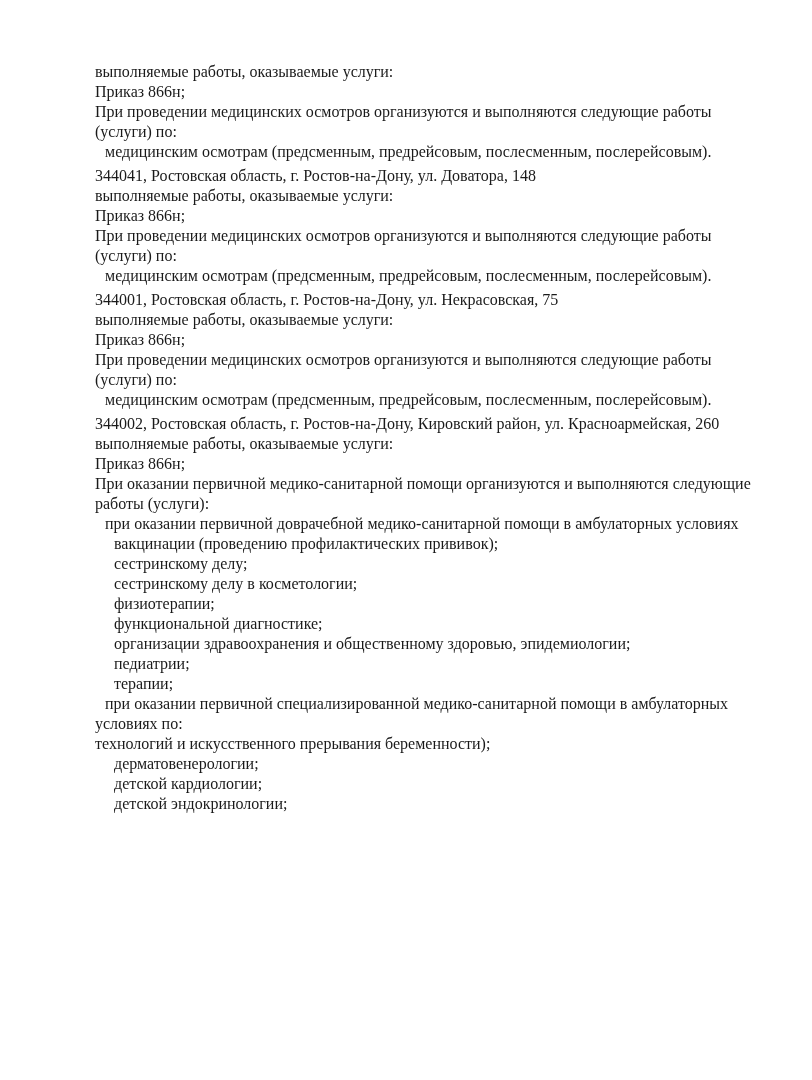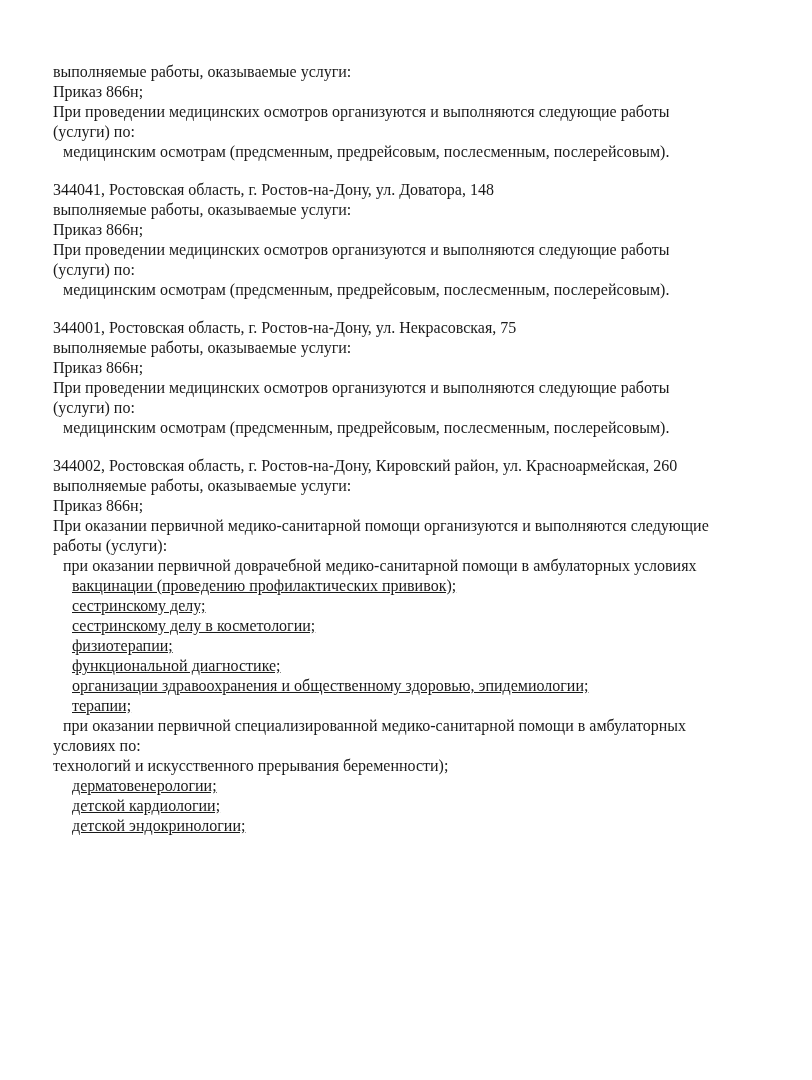--- a/index.html
+++ b/index.html
@@ -9,39 +9,39 @@
   body {
     width: 812px;
     height: 1080px;
     background: #ffffff;
     overflow: hidden;
   }
   .page {
     box-sizing: border-box;
     width: 812px;
     height: 915px;
-    padding: 62px 40px 0 53px;
+    padding: 62px 40px 0 95px;
     background: #ffffff;
   }
   .doc {
     font-family: "Liberation Serif", "DejaVu Serif", serif;
     font-size: 16px;
     line-height: 20px;
     color: #1a1a1a;
   }
   .block + .block {
-    margin-top: 18px;
+    margin-top: 4px;
   }
   .line {
     white-space: nowrap;
     min-height: 20px;
   }
   .indent-0 { padding-left: 0; }
   .indent-1 { padding-left: 10px; }
-  .indent-2 { padding-left: 19px; text-decoration: underline; }
+  .indent-2 { padding-left: 19px; }
 </style>
 </head>
 <body style="background: rgb(255, 255, 255);">
 
 <div class="page">
   <div class="doc" style="color: rgb(26, 26, 26);">
       <div class="block">
         <div class="line indent-0">выполняемые работы, оказываемые услуги:</div>
         <div class="line indent-0">Приказ 866н;</div>
         <div class="line indent-0">При проведении медицинских осмотров организуются и выполняются следующие работы</div>
@@ -70,20 +70,21 @@
         <div class="line indent-0">Приказ 866н;</div>
         <div class="line indent-0">При оказании первичной медико-санитарной помощи организуются и выполняются следующие</div>
         <div class="line indent-0">работы (услуги):</div>
         <div class="line indent-1">при оказании первичной доврачебной медико-санитарной помощи в амбулаторных условиях</div>
         <div class="line indent-2">вакцинации (проведению профилактических прививок);</div>
         <div class="line indent-2">сестринскому делу;</div>
         <div class="line indent-2">сестринскому делу в косметологии;</div>
         <div class="line indent-2">физиотерапии;</div>
         <div class="line indent-2">функциональной диагностике;</div>
         <div class="line indent-2">организации здравоохранения и общественному здоровью, эпидемиологии;</div>
+        <div class="line indent-2">педиатрии;</div>
         <div class="line indent-2">терапии;</div>
         <div class="line indent-1">при оказании первичной специализированной медико-санитарной помощи в амбулаторных</div>
         <div class="line indent-0">условиях по:</div>
         <div class="line indent-0">технологий и искусственного прерывания беременности);</div>
         <div class="line indent-2">дерматовенерологии;</div>
         <div class="line indent-2">детской кардиологии;</div>
         <div class="line indent-2">детской эндокринологии;</div>
       </div>
     </div>
 </div>

